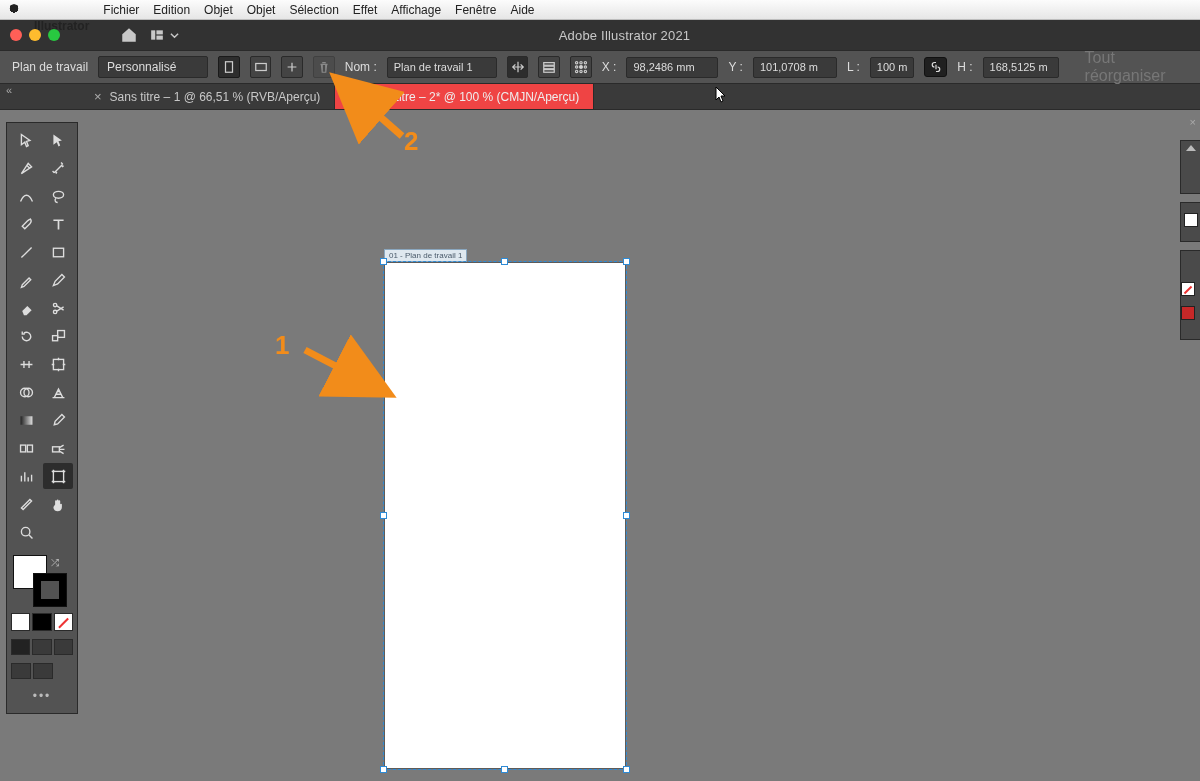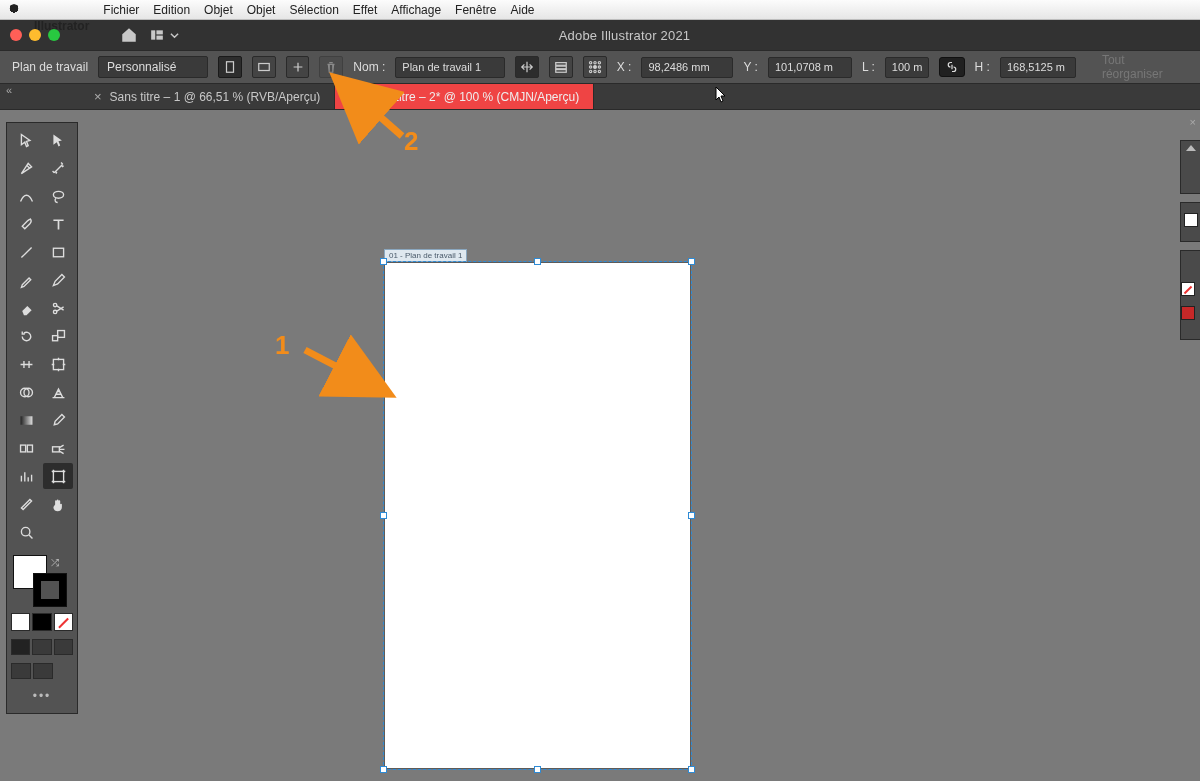--- a/index.html
+++ b/index.html
@@ -22,21 +22,21 @@
   .ctrl-bar { height: 34px; background: #535353; border-top:1px solid #2a2a2a; border-bottom:1px solid #2a2a2a; display: flex; align-items: center; padding: 0 12px; gap: 10px; color: #ddd; font-size: 12px; }
   .ctrl-bar .label { white-space: nowrap; }
   .dropdown { background: #3a3a3a; border:1px solid #2a2a2a; height:22px; display:flex; align-items:center; padding:0 8px; gap:30px; border-radius:2px; }
   .dropdown svg { width:9px; height:9px; }
   .iconbox { width:24px; height:22px; border:1px solid #2a2a2a; background:#444; display:flex; align-items:center; justify-content:center; border-radius:2px; }
   .iconbox.active { background:#2d2d2d; border-color:#1a1a1a; }
   .iconbox.dim { opacity:.45; }
   .iconbox svg { width:14px; height:14px; fill:none; stroke:#ccc; stroke-width:1.4; }
   .txt-input { background:#3a3a3a; border:1px solid #2a2a2a; height:21px; color:#ddd; font-size:11px; padding:0 6px; border-radius:2px; }
   .chain { width:26px; height:20px; background:#202020; border:1px solid #111; border-radius:3px; display:flex; align-items:center; justify-content:center; }
-  .reorg { color:#777; font-size:12px; margin-left:16px; }
+  .reorg { color:#777; font-size:16px; margin-left:16px; }
 
   
   .tab-strip { height: 26px; background: #3a3a3a; display: flex; align-items:stretch; padding-left:80px; font-size:12px; color:#c8c8c8; border-bottom:1px solid #2a2a2a; }
   .tab { display:flex; align-items:center; gap:8px; padding:0 14px; border-right:1px solid #2a2a2a; }
   .tab.active { background:#ef4444; color:#eee; }
   .tab .close { font-size:13px; opacity:.8; }
 
   
   .tools-toggle { position:absolute; left:6px; top:84px; width:12px; height:18px; color:#aaa; font-size:11px; }
 
@@ -56,21 +56,21 @@
   .mini { width:20px; height:18px; border:1px solid #2a2a2a; display:flex; align-items:center; justify-content:center; }
   .mini.white{background:#fff;} .mini.black{background:#000;}
   .mini.none{background:#fff; position:relative;} .mini.none::after{content:""; position:absolute; left:2px; right:2px; top:50%; height:2px; background:#e33; transform:rotate(-45deg);}
   .scr-row { display:flex; gap:2px; margin-top:6px; }
   .scr { width:20px; height:16px; background:#3a3a3a; border:1px solid #2a2a2a; }
   .scr.active{background:#222;}
   .dots { margin-top:8px; color:#bbb; letter-spacing:2px; font-size:12px; text-align:center; }
 
   
   .canvas { position:absolute; left:80px; right:22px; top:110px; bottom:0; background:#7a7a7a; overflow:hidden; }
-  .artboard { position:absolute; left:305px; top:153px; width:305px; height:505px; background:#fff; box-shadow:0 0 0 1px rgba(0,0,0,.25); }
+  .artboard { position:absolute; left:305px; top:153px; width:240px; height:505px; background:#fff; box-shadow:0 0 0 1px rgba(0,0,0,.25); }
   .ab-label { position:absolute; left:-1px; top:-14px; height:13px; background:#dfe8ef; border:1px solid #8aa7bf; font-size:8px; color:#4a5a6a; padding:0 4px; display:flex; align-items:center; }
   .ab-sel { position:absolute; inset:-2px; border:1px dashed #2e8bd6; pointer-events:none; }
   .handle { position:absolute; width:7px; height:7px; background:#fff; border:1px solid #2e8bd6; }
   .h-tl{left:-4px; top:-4px;} .h-tr{right:-4px; top:-4px;} .h-bl{left:-4px; bottom:-4px;} .h-br{right:-4px; bottom:-4px;}
   .h-t{left:calc(50% - 4px); top:-4px;} .h-b{left:calc(50% - 4px); bottom:-4px;}
   .h-l{left:-4px; top:calc(50% - 4px);} .h-r{right:-4px; top:calc(50% - 4px);}
 
   
   .right-panels { position:absolute; right:0; top:140px; width:20px; display:flex; flex-direction:column; gap:8px; }
   .rp { height:54px; background:#4a4a4a; border:1px solid #2a2a2a; border-right:none; display:flex; align-items:flex-start; justify-content:center; padding-top:4px; }

